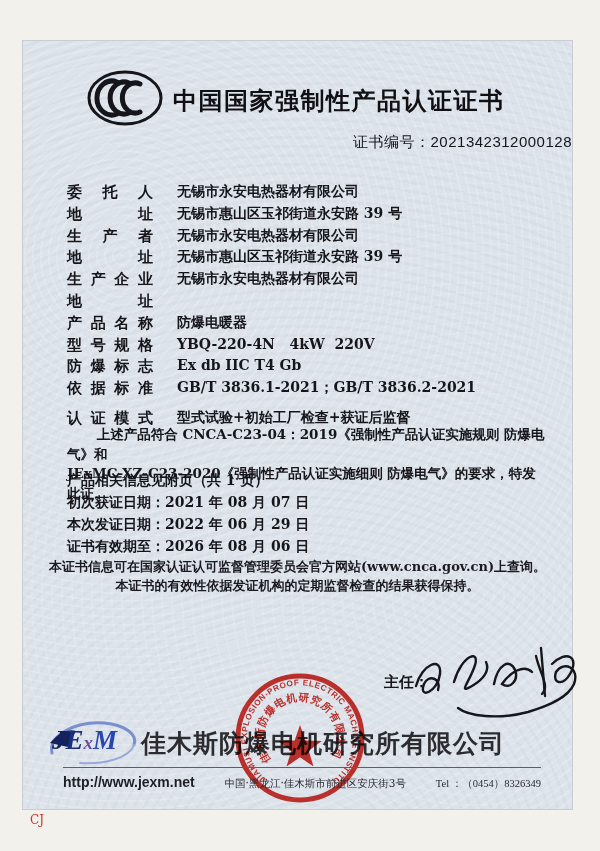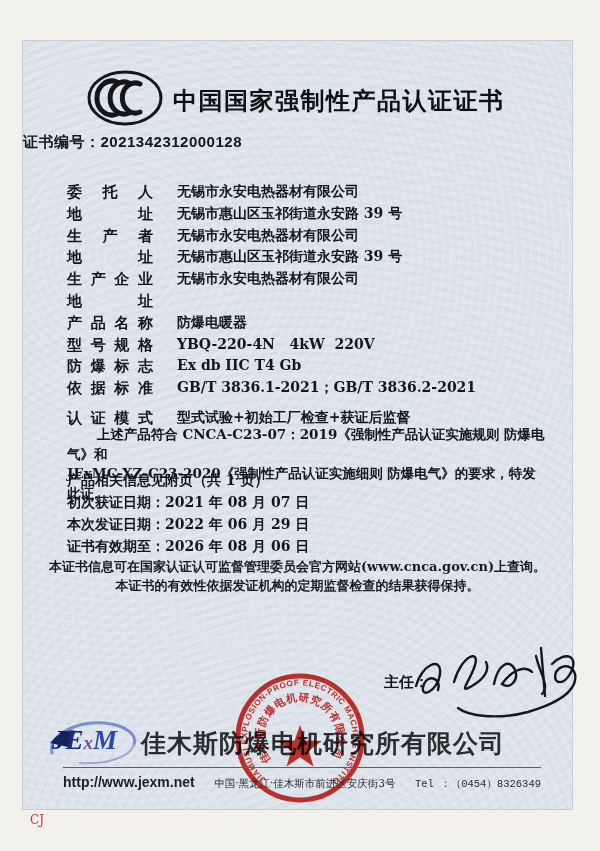--- a/index.html
+++ b/index.html
@@ -19,22 +19,22 @@
       repeating-radial-gradient(circle at 50% 110%, rgba(120,135,160,0.05) 0 3px, rgba(0,0,0,0) 3px 9px);
     border:1px solid #c8ccd4;
     color:#15151a;
   }
   .ccc-logo { position:absolute; left:61px; top:27px; }
   .cert-title {
     position:absolute; left:150px; top:44px;
     font-size:24px; font-weight:bold; letter-spacing:1.5px; color:#101014;
   }
   .cert-no-line {
-    position:absolute; left:0; top:92px; width:100%; text-align:left;
-    font-size:15px; font-weight:bold; letter-spacing:0.5px;
+    position:absolute; left:0; top:92px; width:100%; text-align:right;
+    font-size:15px; font-weight:normal; letter-spacing:0.5px;
   }
   .fields { position:absolute; left:44px; top:142px; width:490px; }
   .field-row { height:21.8px; display:flex; align-items:flex-start; }
   .field-row.gap-before { margin-top:8px; }
   .f-label {
     display:inline-block; width:86px; font-size:15px; font-weight:bold;
     text-align:justify; text-align-last:justify; font-family:"DejaVu Serif", serif;
     flex:0 0 86px;
   }
   .f-value {
@@ -77,21 +77,21 @@
     position:absolute; left:118px; top:686px;
     font-size:25px; font-weight:600; letter-spacing:1px; color:#2c2c30;
   }
   .footer-rule { position:absolute; left:40px; top:726px; width:478px; height:0; border-top:1.5px solid #5a5f68; }
   .footer-row {
     position:absolute; left:40px; top:733px; width:478px;
     display:flex; justify-content:space-between; align-items:baseline;
   }
   .footer-web { font-size:14px; font-weight:bold; color:#1e1e24; }
   .footer-addr { font-size:10.5px; color:#2a2a30; font-family:"DejaVu Serif", serif; }
-  .footer-tel { font-size:10.5px; color:#2a2a30; font-family:Liberation Mono, monospace; }
+  .footer-tel { font-size:10.5px; color:#2a2a30; font-family:Liberation Serif, serif; }
   .serial {
     position:absolute; left:30px; top:813px; color:#cf342c; display:flex; align-items:flex-end; gap:28px;
   }
   .serial-prefix { font-size:12px; font-family:"DejaVu Serif", serif; padding-bottom:2px; }
   .serial-number { font-size:20px; font-weight:bold; letter-spacing:2px; font-family:"DejaVu Sans Mono", monospace; }
   .seal-text { fill:#d2231d; font-weight:bold; }
 </style>
 </head>
 <body>
 
@@ -152,21 +152,21 @@
       <span class="f-label">依据标准</span>
       <span class="f-value">GB/T 3836.1-2021；GB/T 3836.2-2021</span>
     </div>
     <div class="field-row gap-before">
       <span class="f-label">认证模式</span>
       <span class="f-value">型式试验+初始工厂检查+获证后监督</span>
     </div>
   </div>
 
   <div class="statement">
-    <div class="line1">上述产品符合 CNCA-C23-07：2019《强制性产品认证实施规则 防爆电气》和</div>
+    <div class="line1">上述产品符合 CNCA-C23-04：2019《强制性产品认证实施规则 防爆电气》和</div>
     <div class="line2">JExMC-XZ-C23-2020《强制性产品认证实施细则 防爆电气》的要求，特发此证。</div>
   </div>
 
   <div class="info-block">
     <div class="info-line">产品相关信息见附页（共 1 页）</div>
     <div class="info-line">初次获证日期：2021 年 08 月 07 日</div>
     <div class="info-line">本次发证日期：2022 年 06 月 29 日</div>
     <div class="info-line">证书有效期至：2026 年 08 月 06 日</div>
   </div>
 

